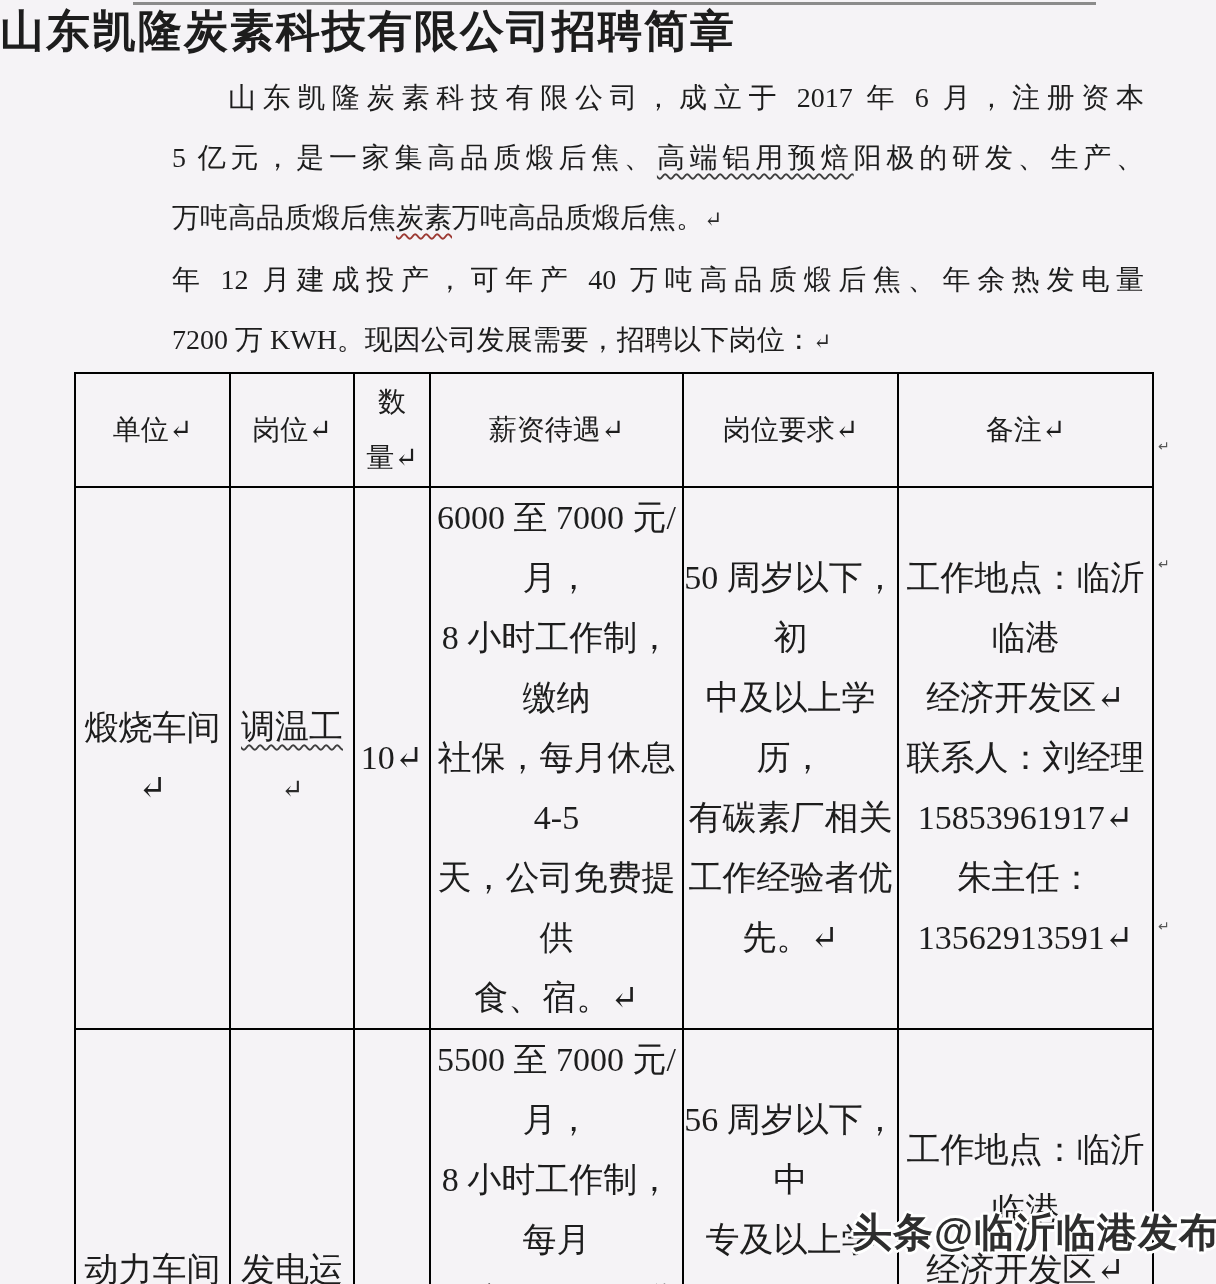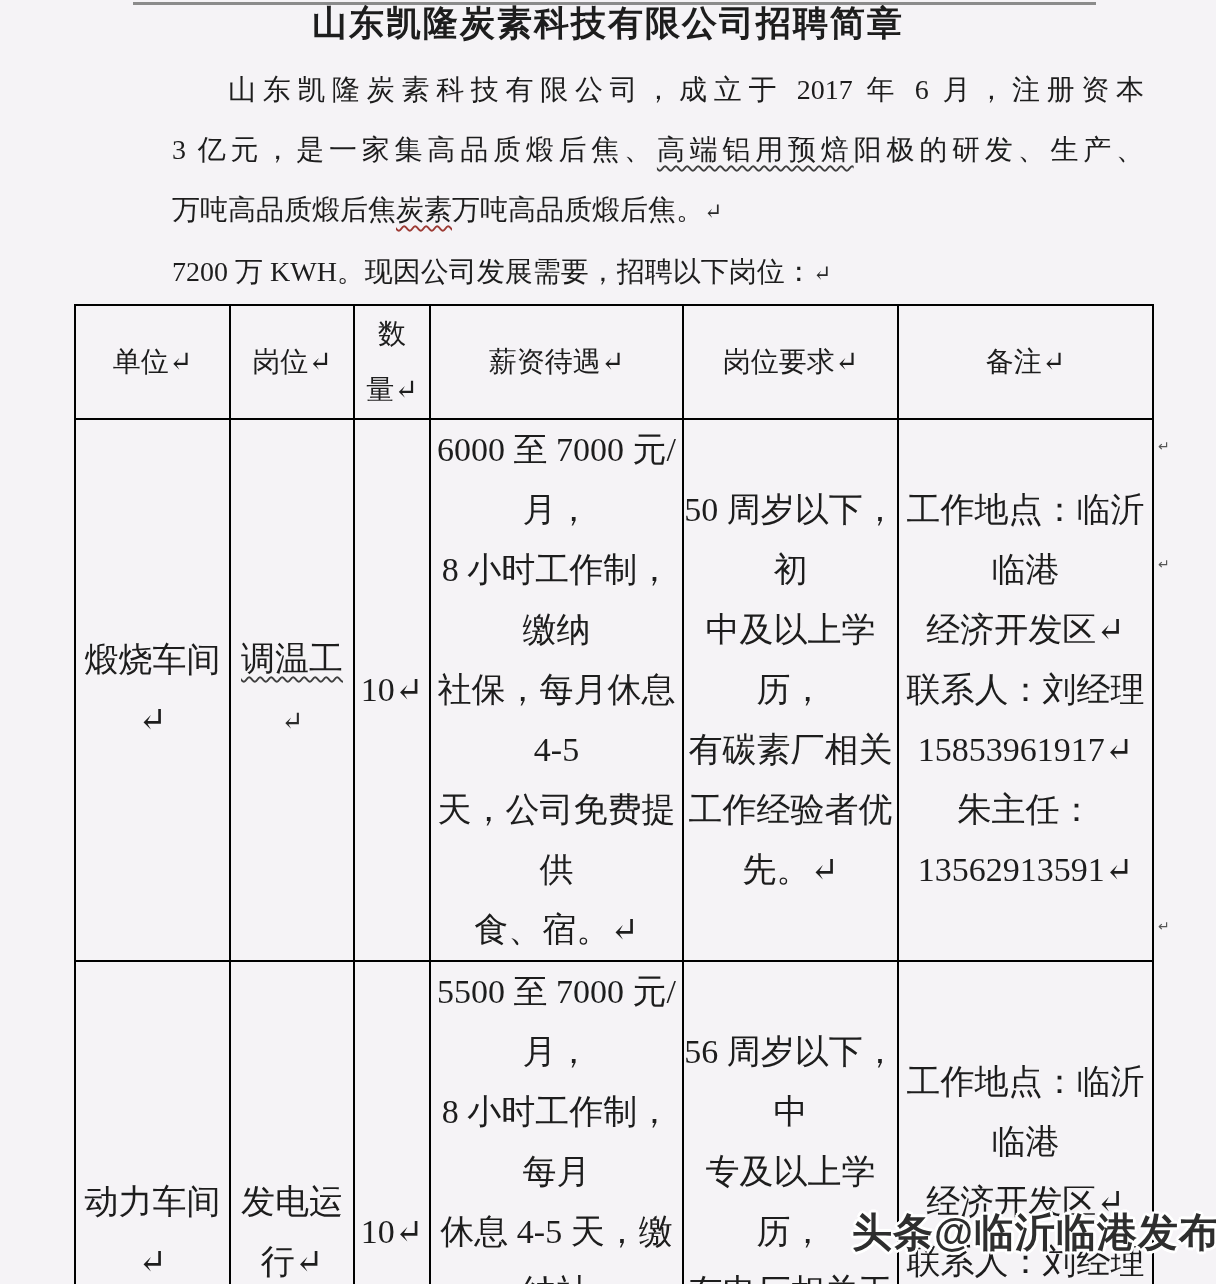--- a/index.html
+++ b/index.html
@@ -10,22 +10,23 @@
     background:#f5f3f6;
     color:#1d1d1d;
     font-family:"Liberation Serif","DejaVu Serif",serif;
     overflow:hidden;
   }
   .edge-line {
     position:absolute; top:2px; left:133px; width:963px; height:3px;
     background:#8b8b8b;
   }
   .doc-title {
-    text-align:center;
-    font-size:35px;
+    padding-top:8px;
+    text-align:left;
+    font-size:44px;
     font-weight:bold;
     line-height:48px;
     letter-spacing:2px;
   }
   .bodytext {
     margin:12px 72px 0 172px;
     font-size:28px;
     line-height:60px;
   }
   .tline { text-align:justify; }
@@ -93,25 +94,26 @@
 <div class="page">
 
   <div class="edge-line"></div>
 
   <h1 class="doc-title">山东凯隆炭素科技有限公司招聘简章</h1>
 
   <div class="bodytext">
 
     <div>
       <div class="tline indent stretch"><span>山东凯隆炭素科技有限公司，成立于 2017 年 6 月，注册资本</span></div>
-      <div class="tline stretch"><span>3 亿元，是一家集高品质煅后焦、</span><span class="wavy-dark">高端铝用预焙</span><span>阳极的研发、生产、</span></div>
+      <div class="tline stretch"><span>5 亿元，是一家集高品质煅后焦、</span><span class="wavy-dark">高端铝用预焙</span><span>阳极的研发、生产、</span></div>
       <div class="tline"><span>万吨高品质煅后焦</span><span class="wavy-red">炭素</span><span>万吨高品质煅后焦。</span><span class="pmark">↵</span></div>
     </div>
 
     <div>
+      <div class="tline stretch"><span>年 12 月建成投产，可年产 40 万吨高品质煅后焦、年余热发电量</span></div>
       <div class="tline"><span>7200 万 KWH。现因公司发展需要，招聘以下岗位：</span><span class="pmark">↵</span></div>
     </div>
 
   </div>
 
   <table class="jobs">
     <colgroup>
       <col style="width:155px">
         <col style="width:124px">
         <col style="width:76px">

